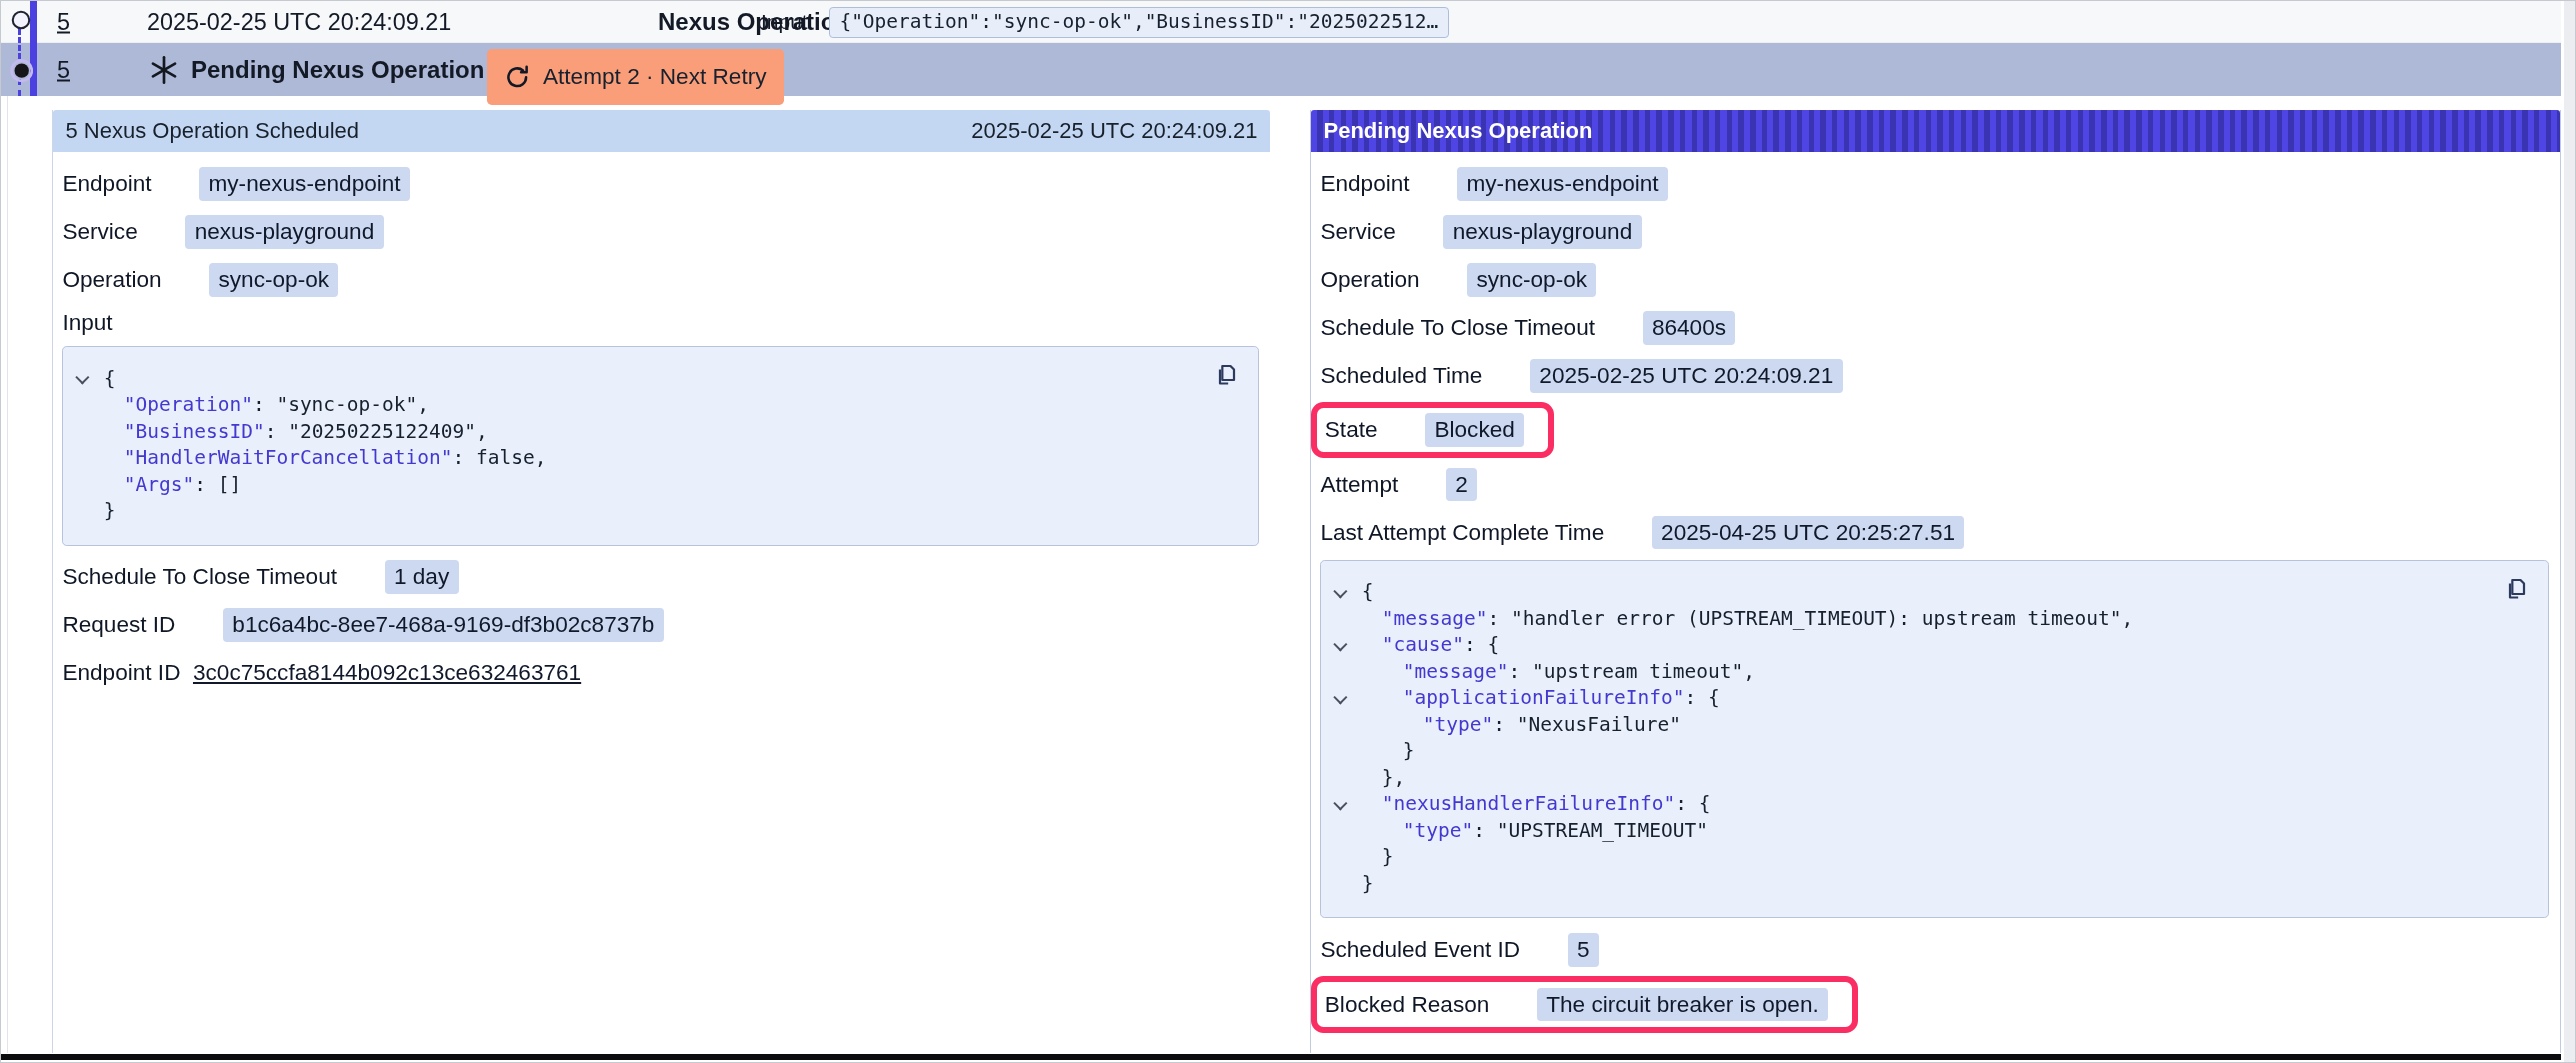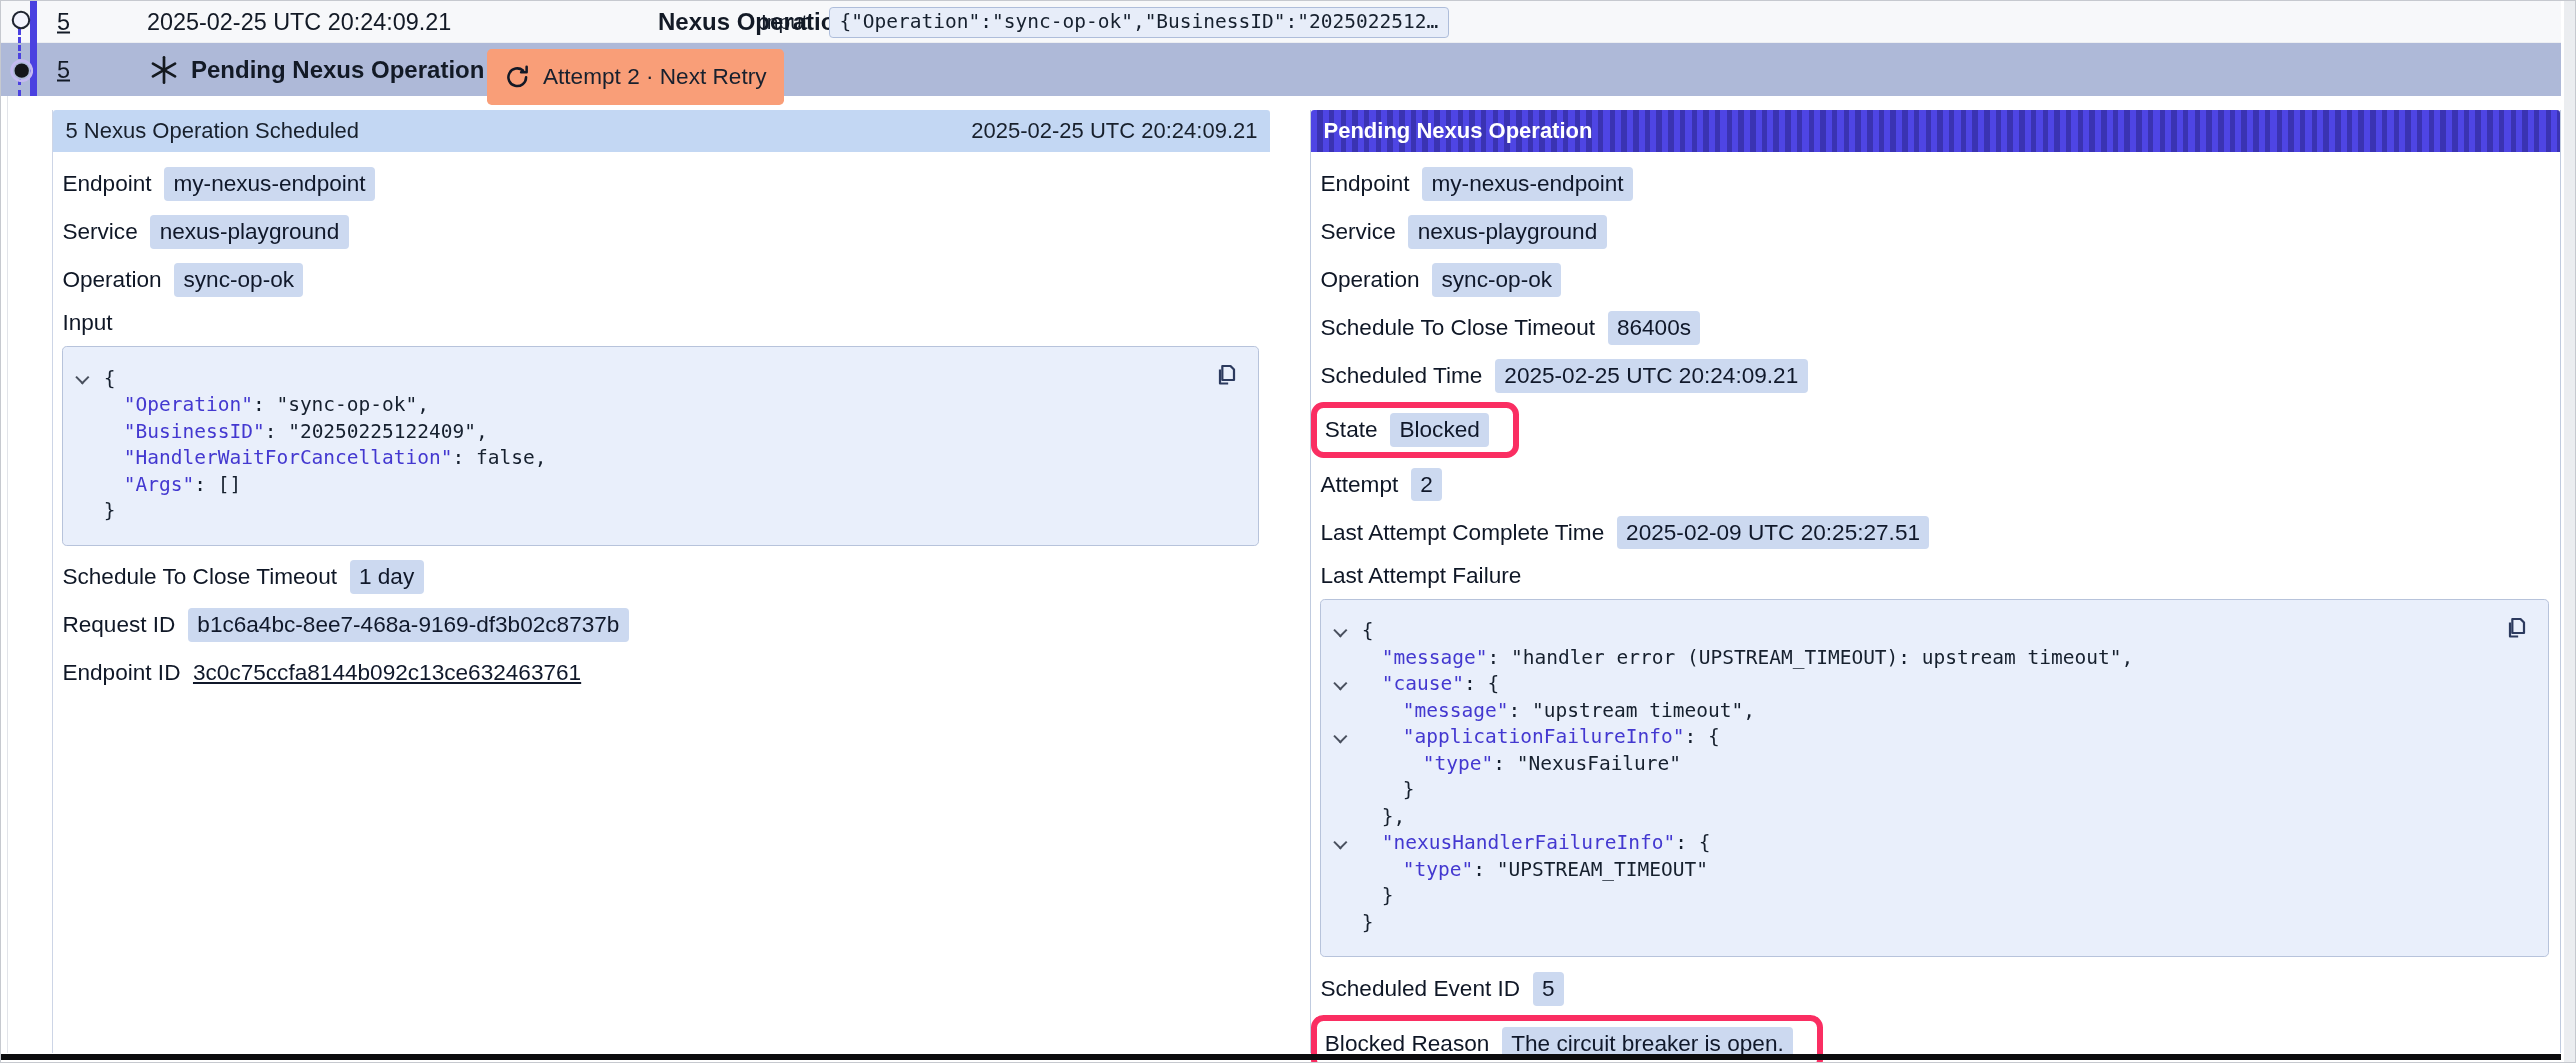--- a/index.html
+++ b/index.html
@@ -36,21 +36,21 @@
   .panel-left{left:0; width:1217px;}
   .panel-right{left:1257px; width:1251px; border-left:1.6px solid #c0cbdf; border-right:1.6px solid #c0cbdf;}
   .hdr-left{height:42px; background:#c3d7f3; border-radius:3.1px 3.1px 0 0; display:flex; align-items:center;
             justify-content:space-between; padding:0 12.5px; font-size:22px; font-weight:500; color:#18202c;gap:48px;}
   .hdr-right{height:42px; border-radius:3.1px 3.1px 0 0; display:flex; align-items:center; padding:0 12.5px;
              font-size:22px; font-weight:700; color:#ffffff;
              background:repeating-linear-gradient(to right,#4e45e4 0px,#4e45e4 6.2px,#3a33b2 6.2px,#3a33b2 11.7px);}
   .pbody{padding:7.8px 11px 0 9.4px;}
   .field{display:flex; align-items:center; height:48px; font-size:22.6px; color:#0f1726;}
   .f-label{margin-right:12.5px; white-space:nowrap;}
-  .chip{background:#ccd9f0; border-radius:3.9px; padding:3.9px 9.4px; font-size:22.6px; color:#10182a; white-space:nowrap;}
+  .chip{background:#ccd9f0; border-radius:3.9px; padding:3.9px 9.4px; font-size:22.6px; color:#10182a; white-space:nowrap;margin-left:35px;}
   .linkval{color:#10182a; text-decoration:underline; font-size:22.6px; white-space:nowrap;}
   .label-only{height:39px;}
   .pink-annotation{display:inline-block; border:6.2px solid #fa2e62; border-radius:12.5px;
                    padding:1.6px 23.4px 1.6px 7.8px; margin:2.3px 0 2.3px -9.4px; background:#fff;}
   .pink-annotation .field{height:41px;}
   
   .json-block{position:relative; background:#e9effb; border:1.6px solid #b7c3db; border-radius:4.7px;
               padding:18.7px 20px 20px 9.4px; font-family:"DejaVu Sans Mono", monospace; font-size:19.5px;
               line-height:26.5px; color:#16202e; margin:3.1px 0 7.8px 0;}
   .json-line{display:flex; white-space:pre;}
@@ -186,25 +186,22 @@
               <span class="f-label">Scheduled Time</span>
               <span class="chip">2025-02-25 UTC 20:24:09.21</span>
             </div><div class="pink-annotation"><div class="field">
                 <span class="f-label">State</span>
                 <span class="chip">Blocked</span>
               </div></div><div class="field">
               <span class="f-label">Attempt</span>
               <span class="chip">2</span>
             </div><div class="field">
               <span class="f-label">Last Attempt Complete Time</span>
-              <span class="chip">2025-02-09 UTC 20:25:27.51</span>
+              <span class="chip">2025-04-25 UTC 20:25:27.51</span>
             </div></div>
-        <div class="field label-only">
-          <span class="f-label">Last Attempt Failure</span>
-        </div>
         <div class="json-block">
           <button class="copy-btn" aria-label="copy">
             <svg width="28" height="28" viewBox="0 0 24 24" fill="none" stroke="#2c3a5e" stroke-width="1.9" stroke-linejoin="round">
               <path d="M8 6 H15 L18 9 V18 H8 Z"></path>
               <path d="M6 9 V21 H13"></path>
             </svg>
           </button>
         <div class="json-line"><span class="gutter"><span class="chev-mark"></span></span><span style="display: inline-block; width: 0px;"></span><span class="jp">{</span></div>
             <div class="json-line"><span class="gutter"></span><span style="display: inline-block; width: 20px;"></span><span class="jk">"message"</span><span class="jp">: "handler error (UPSTREAM_TIMEOUT): upstream timeout",</span></div>
             <div class="json-line"><span class="gutter"><span class="chev-mark"></span></span><span style="display: inline-block; width: 20px;"></span><span class="jk">"cause"</span><span class="jp">: {</span></div>

